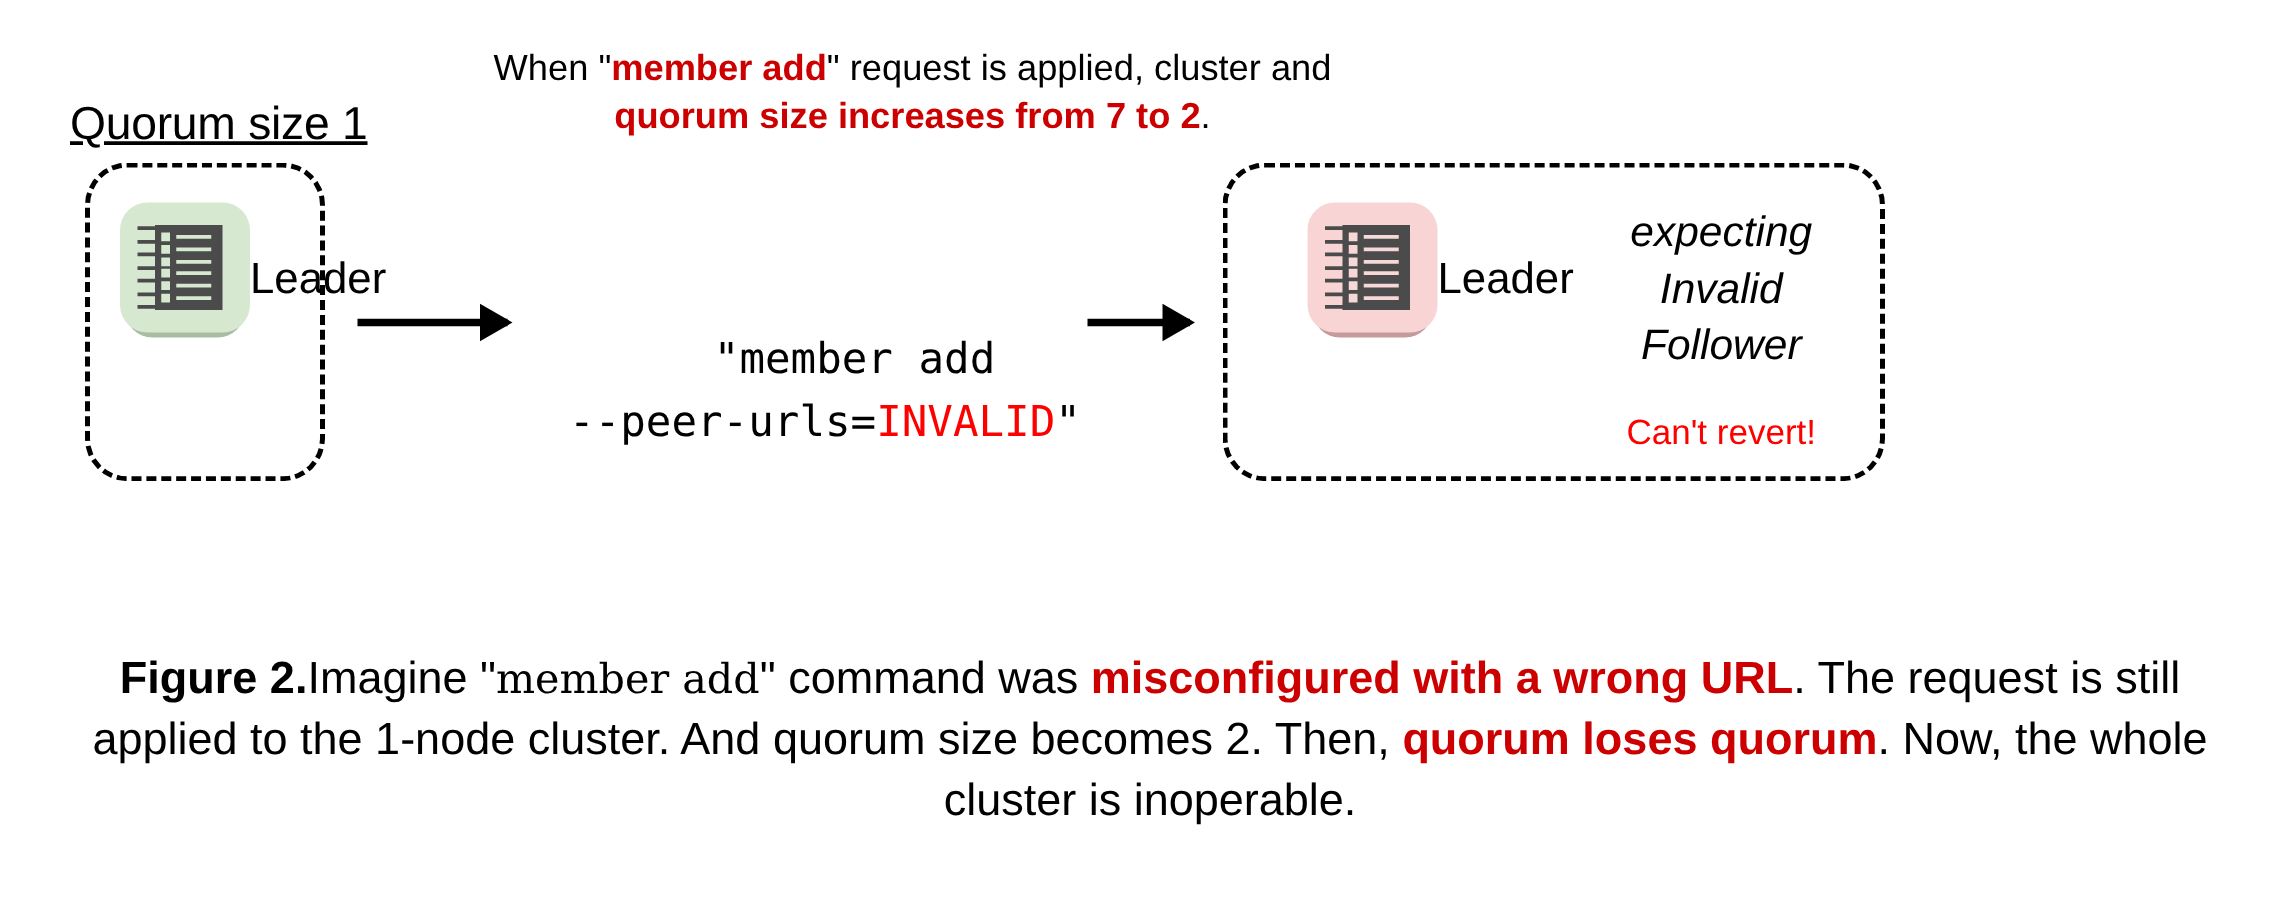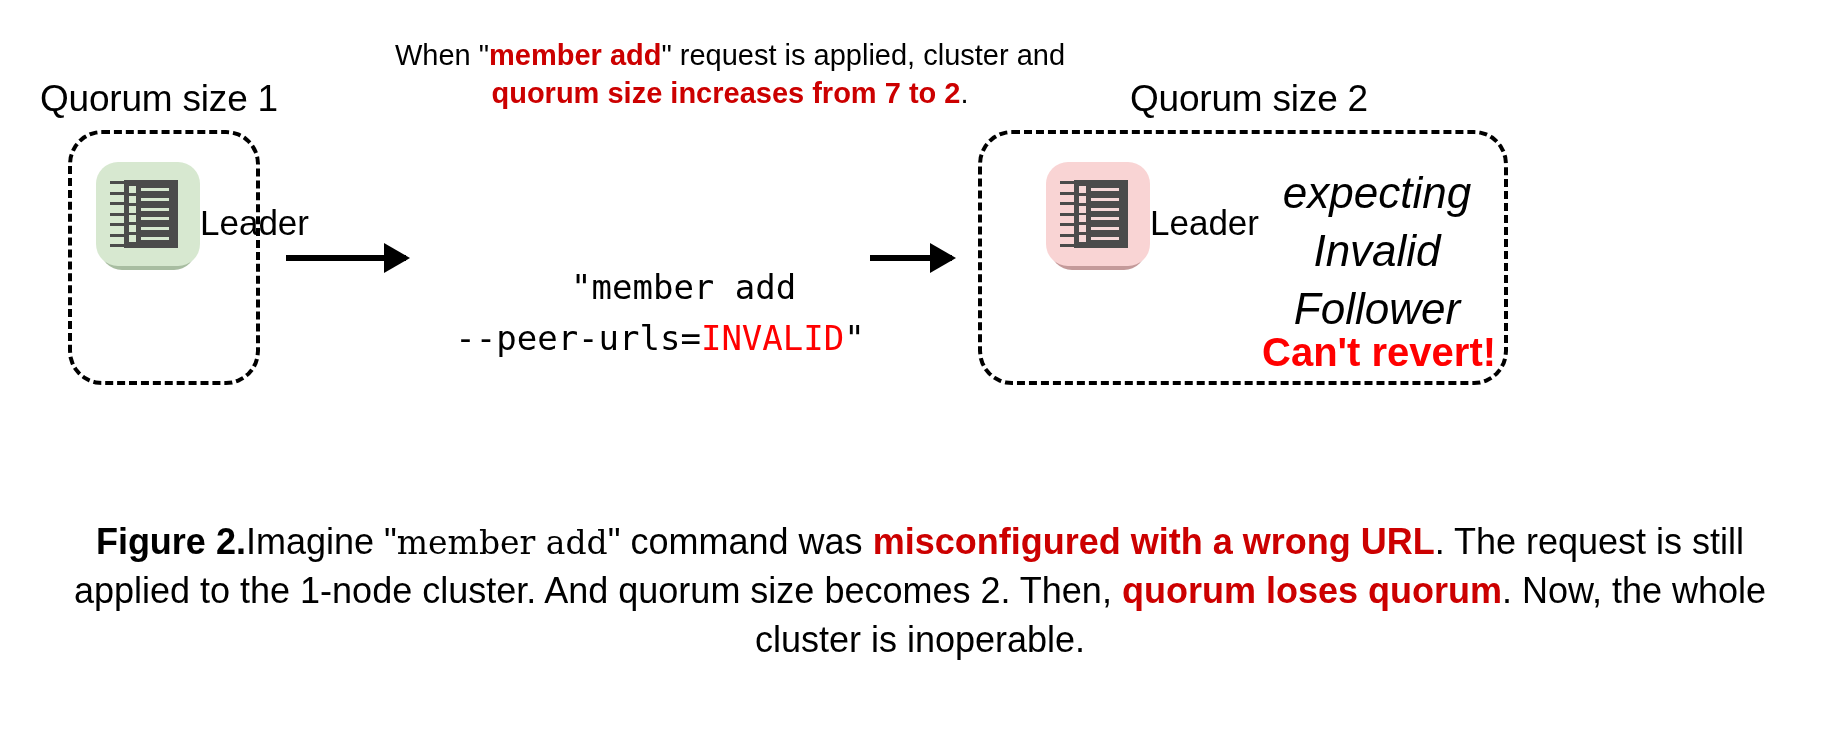--- a/index.html
+++ b/index.html
@@ -24,21 +24,21 @@
 
   
   .cluster-title {
     position: absolute;
     font-size: 37px;
     font-weight: 400;
     color: #000;
     white-space: nowrap;
     letter-spacing: -0.2px;
   }
-  #cluster-left-title  { left: 40px;  top: 78px; }
+  #cluster-left-title  { left: 56px;  top: 78px; text-decoration: underline; }
   #cluster-right-title { left: 1130px; top: 78px; }
 
   .cluster-box {
     position: absolute;
     border: 4px dashed #000000;
     border-radius: 34px;
     box-sizing: border-box;
     background: transparent;
   }
   #cluster-left-box {
@@ -192,32 +192,32 @@
   .invalid { color: #ff0000; }
 
   
   #expect-text {
     position: absolute;
     left: 1262px;
     top: 164px;
     width: 230px;
     text-align: center;
     font-style: italic;
-    font-size: 44px;
+    font-size: 34px;
     line-height: 1.32;
     color: #000;
   }
   #cant-revert {
     position: absolute;
     left: 1262px;
     top: 330px;
     width: 230px;
     text-align: center;
-    font-size: 40px;
-    font-weight: bold;
+    font-size: 28px;
+    font-weight: normal;
     color: #ff0000;
     white-space: nowrap;
   }
 
   
   #figure-caption {
     position: absolute;
     left: 70px;
     top: 518px;
     width: 1700px;
@@ -297,21 +297,20 @@
   </div>
 
   <div id="arrow-left" class="arrow"></div>
   <div id="arrow-right" class="arrow"></div>
 
   <div id="command">
     <span class="mono">"member add</span>
 <span class="mono">--peer-urls=</span><span class="mono invalid">INVALID</span><span class="mono">"</span>
   </div>
 
-  <div id="cluster-right-title" class="cluster-title">Quorum size 2</div>
   <div id="cluster-right-box" class="cluster-box"></div>
   <div id="node-right" class="node node-red">
     <div class="node-icon">
       <div class="node-chip-shadow"></div>
       <div class="node-chip">
         <div class="rack"></div>
         <div class="rack-ticks">
           <i></i>
             <i></i>
             <i></i>

